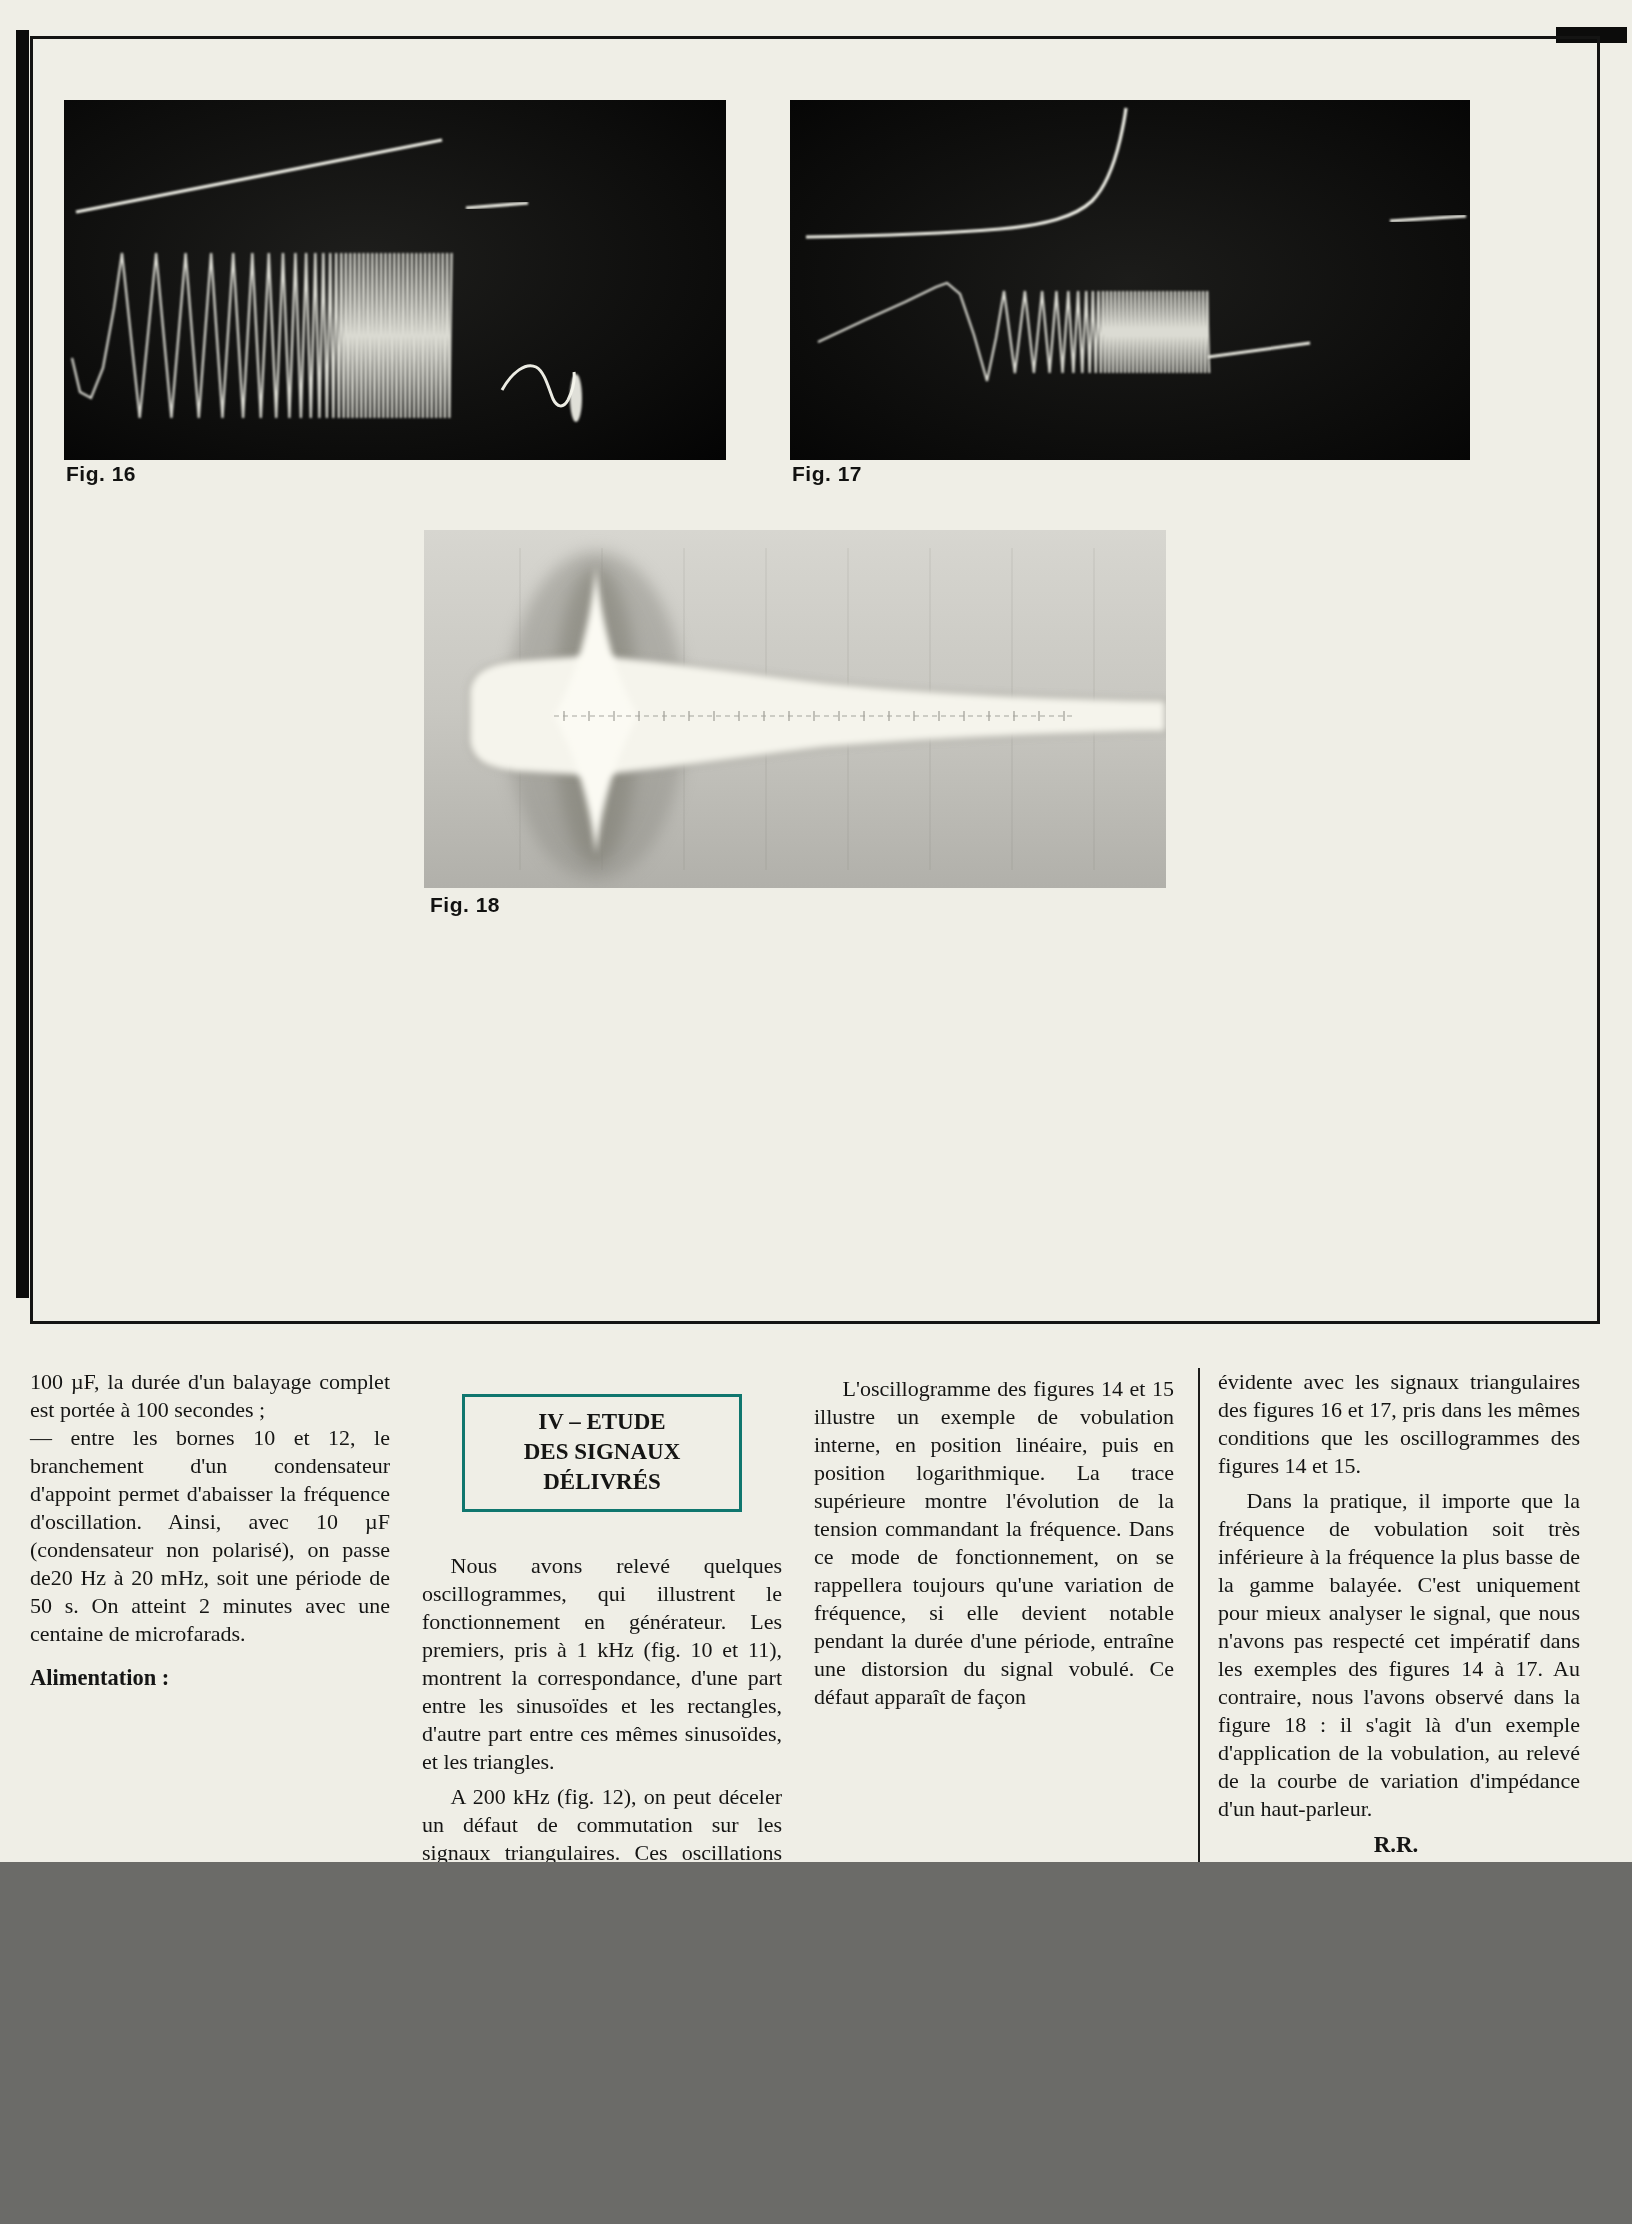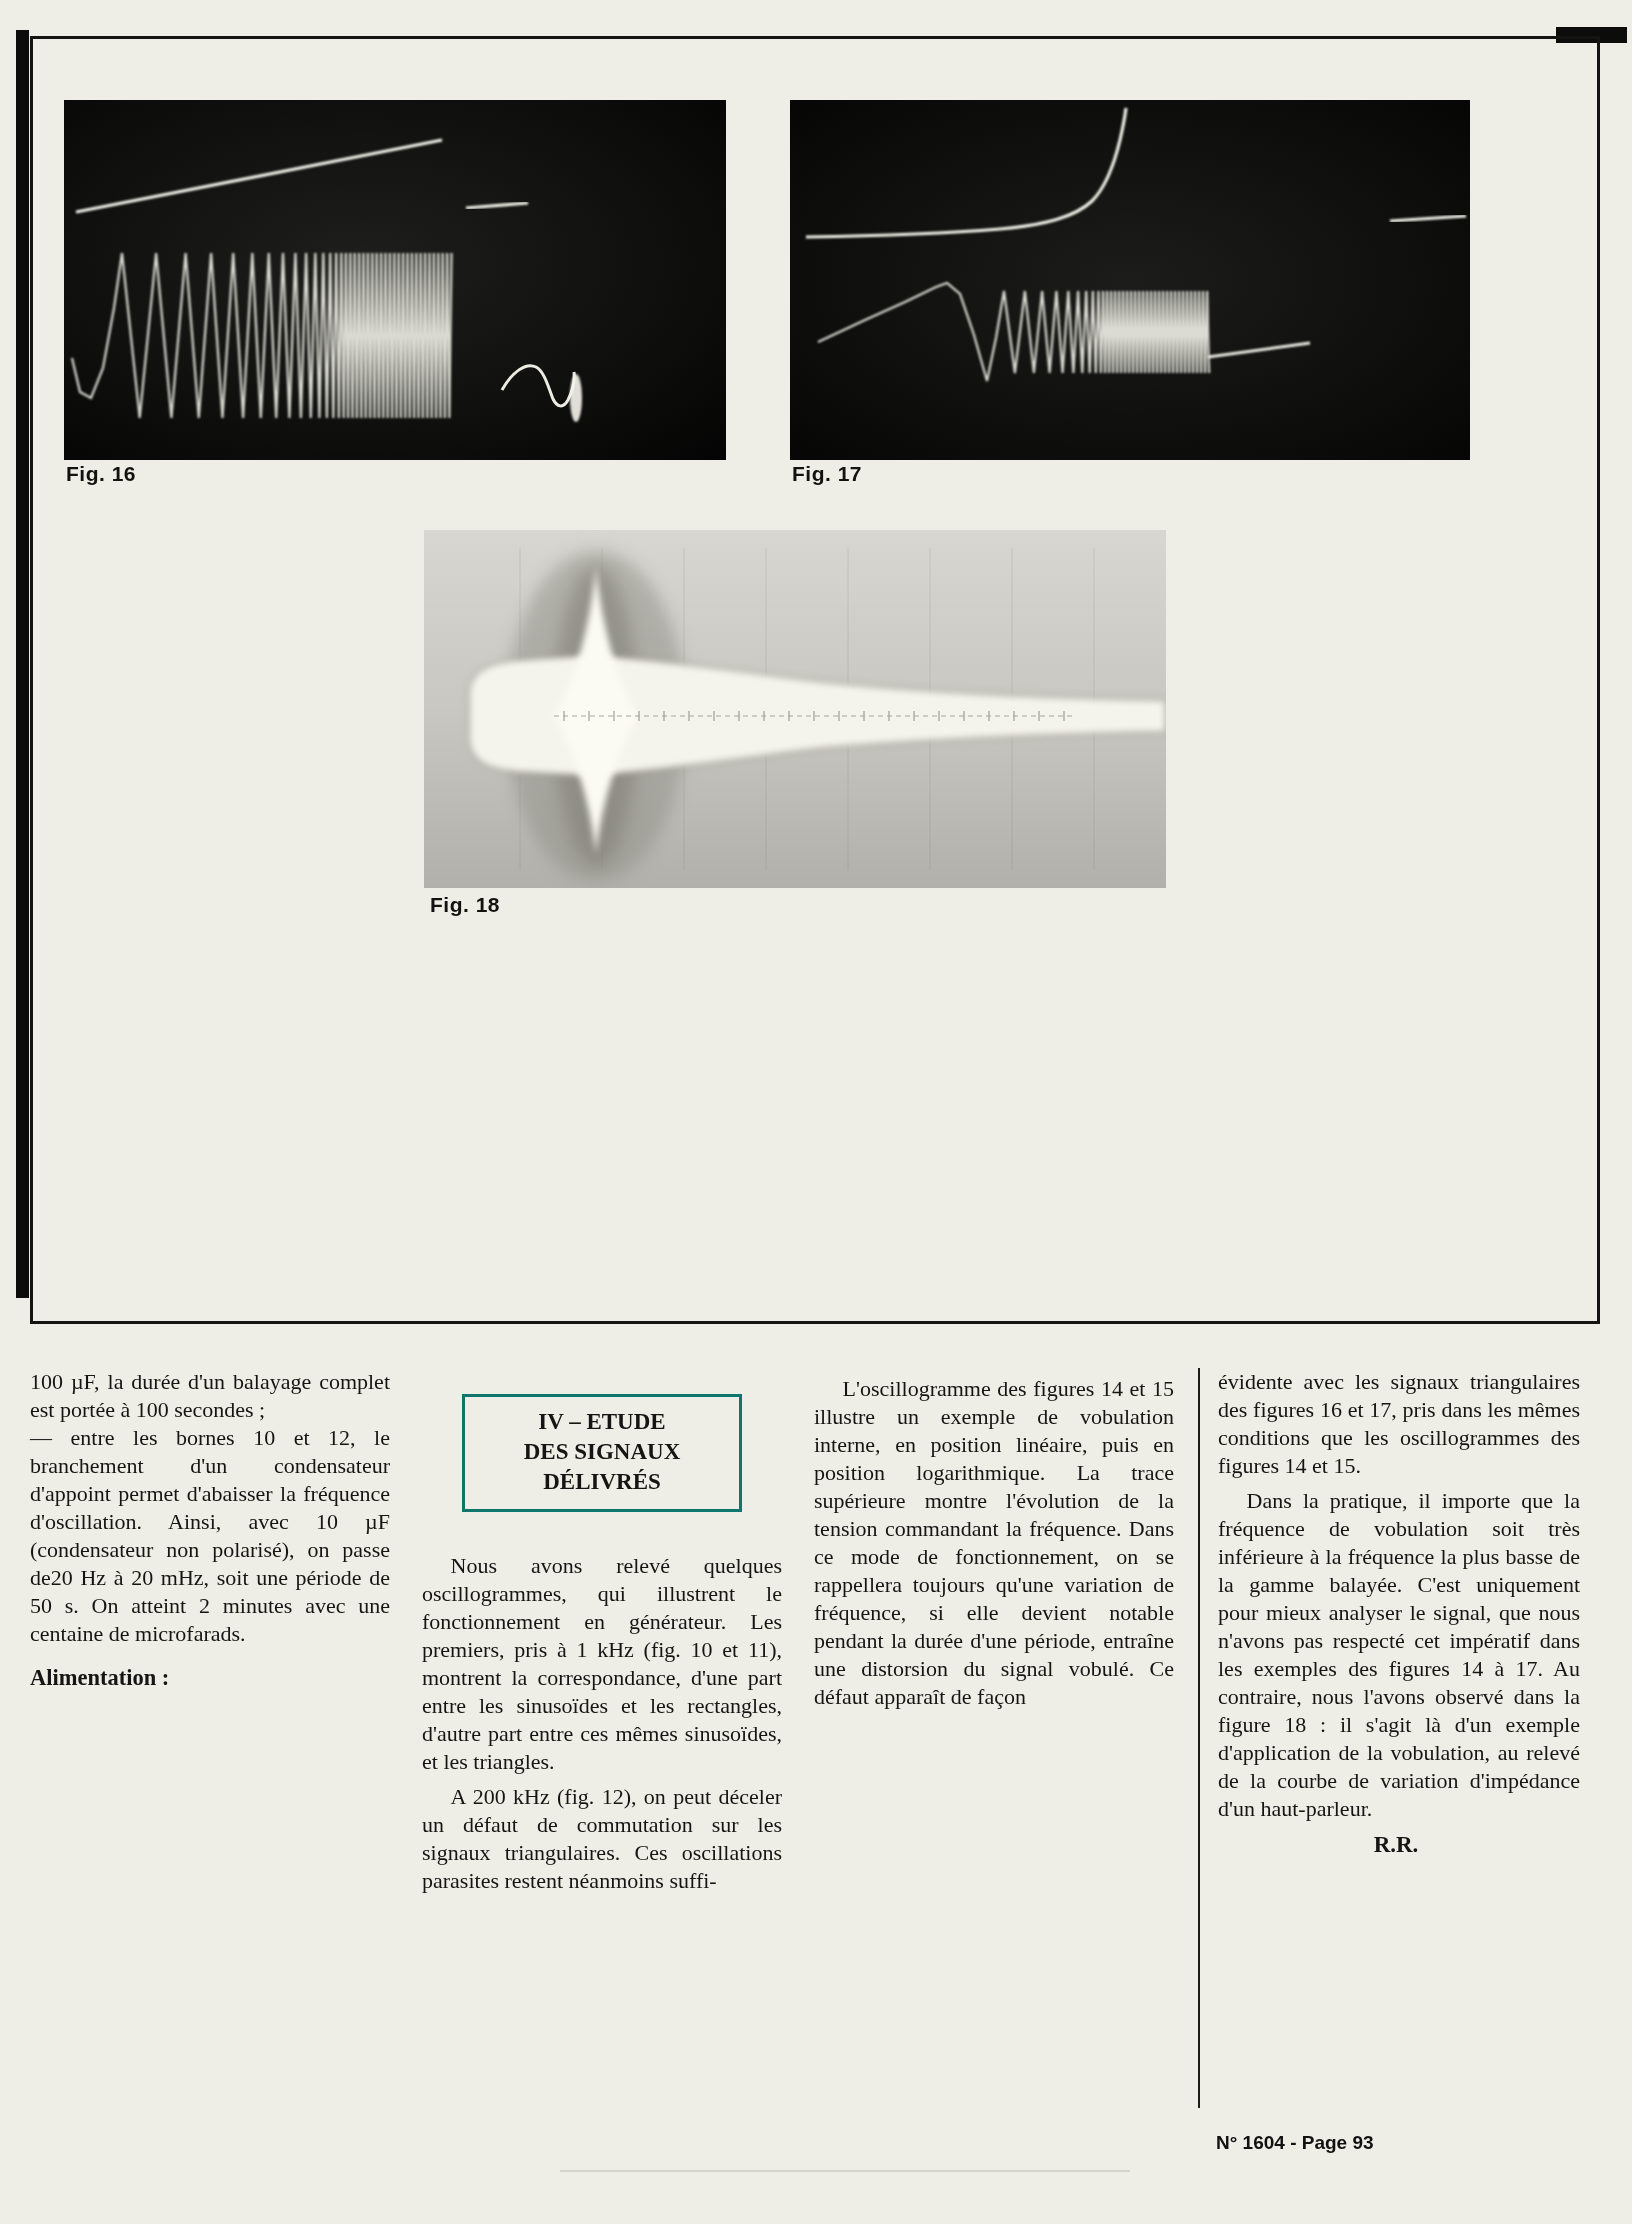--- a/index.html
+++ b/index.html
@@ -1,17 +1,17 @@
 <!DOCTYPE html>
 <html lang="fr"><head>
 <meta charset="utf-8">
 <style>
   html,body{margin:0;padding:0;background:#6b6b68;}
   .page{
-    position:relative;width:1632px;height:2224px;
+    position:relative;width:1632px;height:1862px;
     background:#efeee6;overflow:hidden;
     font-family:"Liberation Serif",serif;color:#151514;
   }
   
   .left-bar{position:absolute;left:16px;top:30px;width:13px;height:1268px;background:#0c0c0b;}
   .corner-mark{position:absolute;left:1556px;top:27px;width:71px;height:16px;background:#0c0c0b;}
   .scan-line{position:absolute;left:560px;top:2170px;width:570px;height:2px;background:#c9c8c0;opacity:.7;}
   
   .figure-frame{
     position:absolute;left:30px;top:36px;width:1570px;height:1288px;

